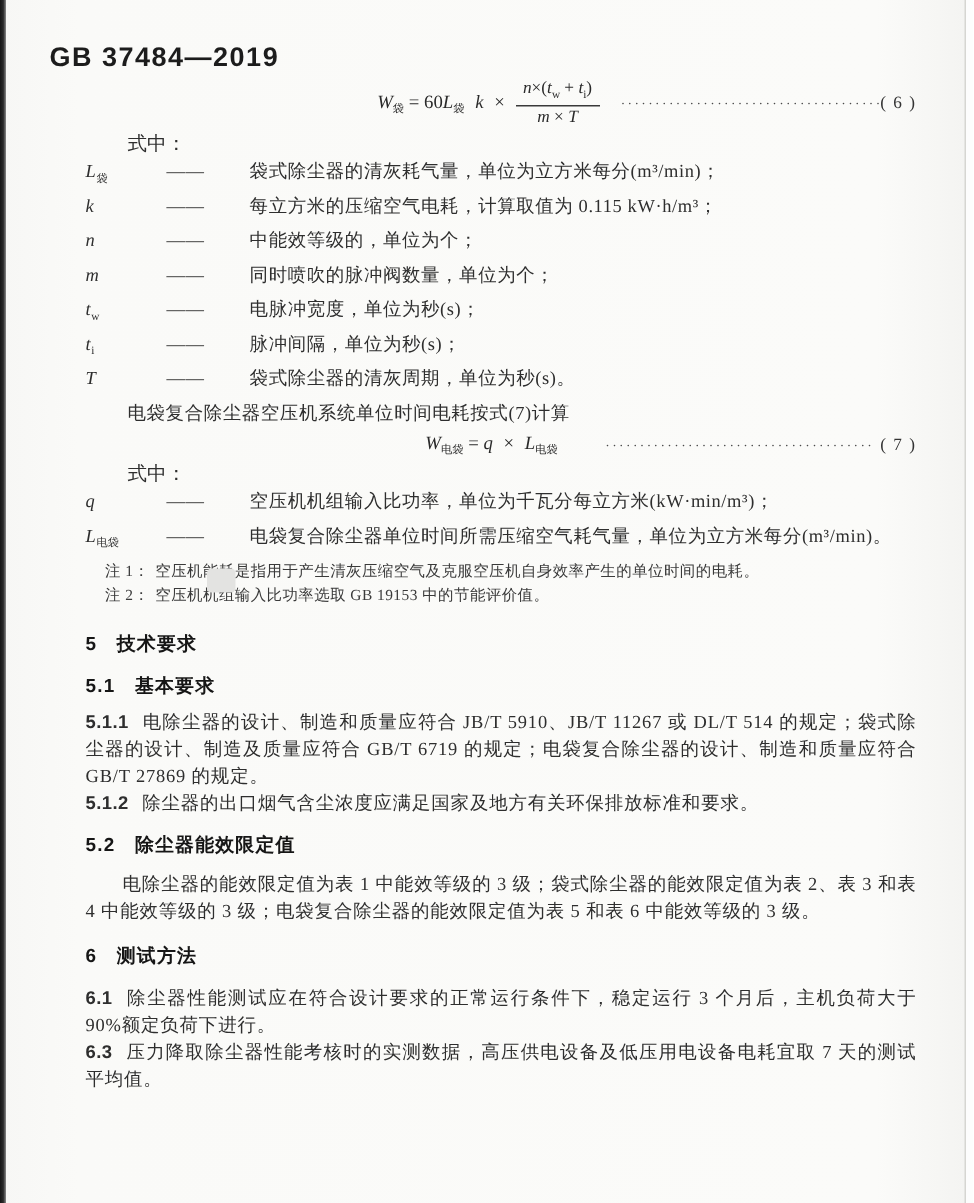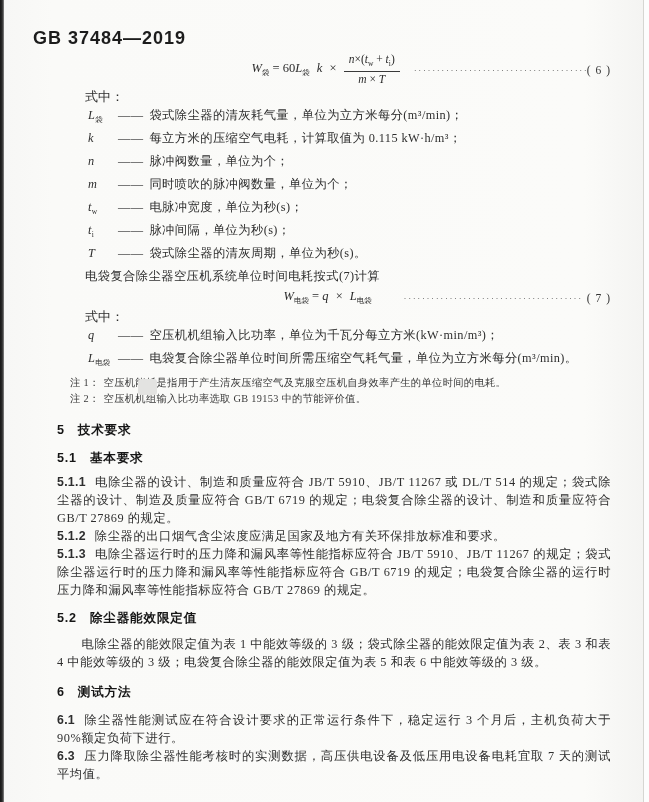--- a/index.html
+++ b/index.html
@@ -35,21 +35,21 @@
   .v{font-style:italic;font-family:"Liberation Serif","DejaVu Serif",serif;}
   sub{font-size:7.5px;vertical-align:-3px;letter-spacing:0;}
   .sp{margin-left:4px;}
   .frac{display:inline-flex;flex-direction:column;text-align:center;vertical-align:middle;
     font-size:11.5px;margin-left:4px;line-height:13px;}
   .frac .top{padding:0 5px 1px;border-bottom:1px solid #3a3a3a;}
   .frac .bot{padding-top:1px;}
 
   
   .shizhong{margin-left:28px;line-height:18px;font-size:13px;}
-  .def-row{display:flex;margin-left:31px;line-height:18px;font-size:12.3px;letter-spacing:0.4px;}
+  .def-row{display:flex;line-height:18px;font-size:12.3px;letter-spacing:0.4px;gap:24px;}
   .def-sym{min-width:30px;white-space:nowrap;}
   .def-dash{white-space:nowrap;margin-right:6px;color:#333;}
   .def-desc{white-space:nowrap;}
   .intro-line{margin-left:28px;line-height:18px;font-size:12.3px;letter-spacing:0.4px;}
 
   .note-row{display:flex;margin-left:13px;line-height:16px;font-size:10.3px;color:#3a3a3a;letter-spacing:0.3px;}
   .note-label{font-weight:normal;white-space:nowrap;margin-right:4px;}
   .notes{margin-top:3px;}
 
   .h{font-family:"Liberation Sans","DejaVu Sans",sans-serif;font-weight:bold;
@@ -104,21 +104,21 @@
     <span class="def-desc">袋式除尘器的清灰耗气量，单位为立方米每分(m³/min)；</span>
   </div>
   <div class="def-row">
     <span class="def-sym"><span class="v">k</span><sub></sub></span>
     <span class="def-dash">——</span>
     <span class="def-desc">每立方米的压缩空气电耗，计算取值为 0.115 kW·h/m³；</span>
   </div>
   <div class="def-row">
     <span class="def-sym"><span class="v">n</span><sub></sub></span>
     <span class="def-dash">——</span>
-    <span class="def-desc">脉冲阀数量，单位为个；</span>
+    <span class="def-desc">中能效等级的，单位为个；</span>
   </div>
   <div class="def-row">
     <span class="def-sym"><span class="v">m</span><sub></sub></span>
     <span class="def-dash">——</span>
     <span class="def-desc">同时喷吹的脉冲阀数量，单位为个；</span>
   </div>
   <div class="def-row">
     <span class="def-sym"><span class="v">t</span><sub>w</sub></span>
     <span class="def-dash">——</span>
     <span class="def-desc">电脉冲宽度，单位为秒(s)；</span>
@@ -179,23 +179,20 @@
   <div class="h h-51">
     <span class="hnum">5.1</span><span>基本要求</span>
   </div>
 
   <div class="para">
     <span class="pnum">5.1.1</span><span>电除尘器的设计、制造和质量应符合 JB/T 5910、JB/T 11267 或 DL/T 514 的规定；袋式除尘器的设计、制造及质量应符合 GB/T 6719 的规定；电袋复合除尘器的设计、制造和质量应符合 GB/T 27869 的规定。</span>
   </div>
   <div class="para">
     <span class="pnum">5.1.2</span><span>除尘器的出口烟气含尘浓度应满足国家及地方有关环保排放标准和要求。</span>
   </div>
-  <div class="para">
-    <span class="pnum">5.1.3</span><span>电除尘器运行时的压力降和漏风率等性能指标应符合 JB/T 5910、JB/T 11267 的规定；袋式除尘器运行时的压力降和漏风率等性能指标应符合 GB/T 6719 的规定；电袋复合除尘器的运行时压力降和漏风率等性能指标应符合 GB/T 27869 的规定。</span>
-  </div>
 
   <div class="h h-52">
     <span class="hnum">5.2</span><span>除尘器能效限定值</span>
   </div>
   <div class="para para-indent">电除尘器的能效限定值为表 1 中能效等级的 3 级；袋式除尘器的能效限定值为表 2、表 3 和表 4 中能效等级的 3 级；电袋复合除尘器的能效限定值为表 5 和表 6 中能效等级的 3 级。</div>
 
   <div class="h h-6">
     <span class="hnum">6</span><span>测试方法</span>
   </div>
   <div class="para">

